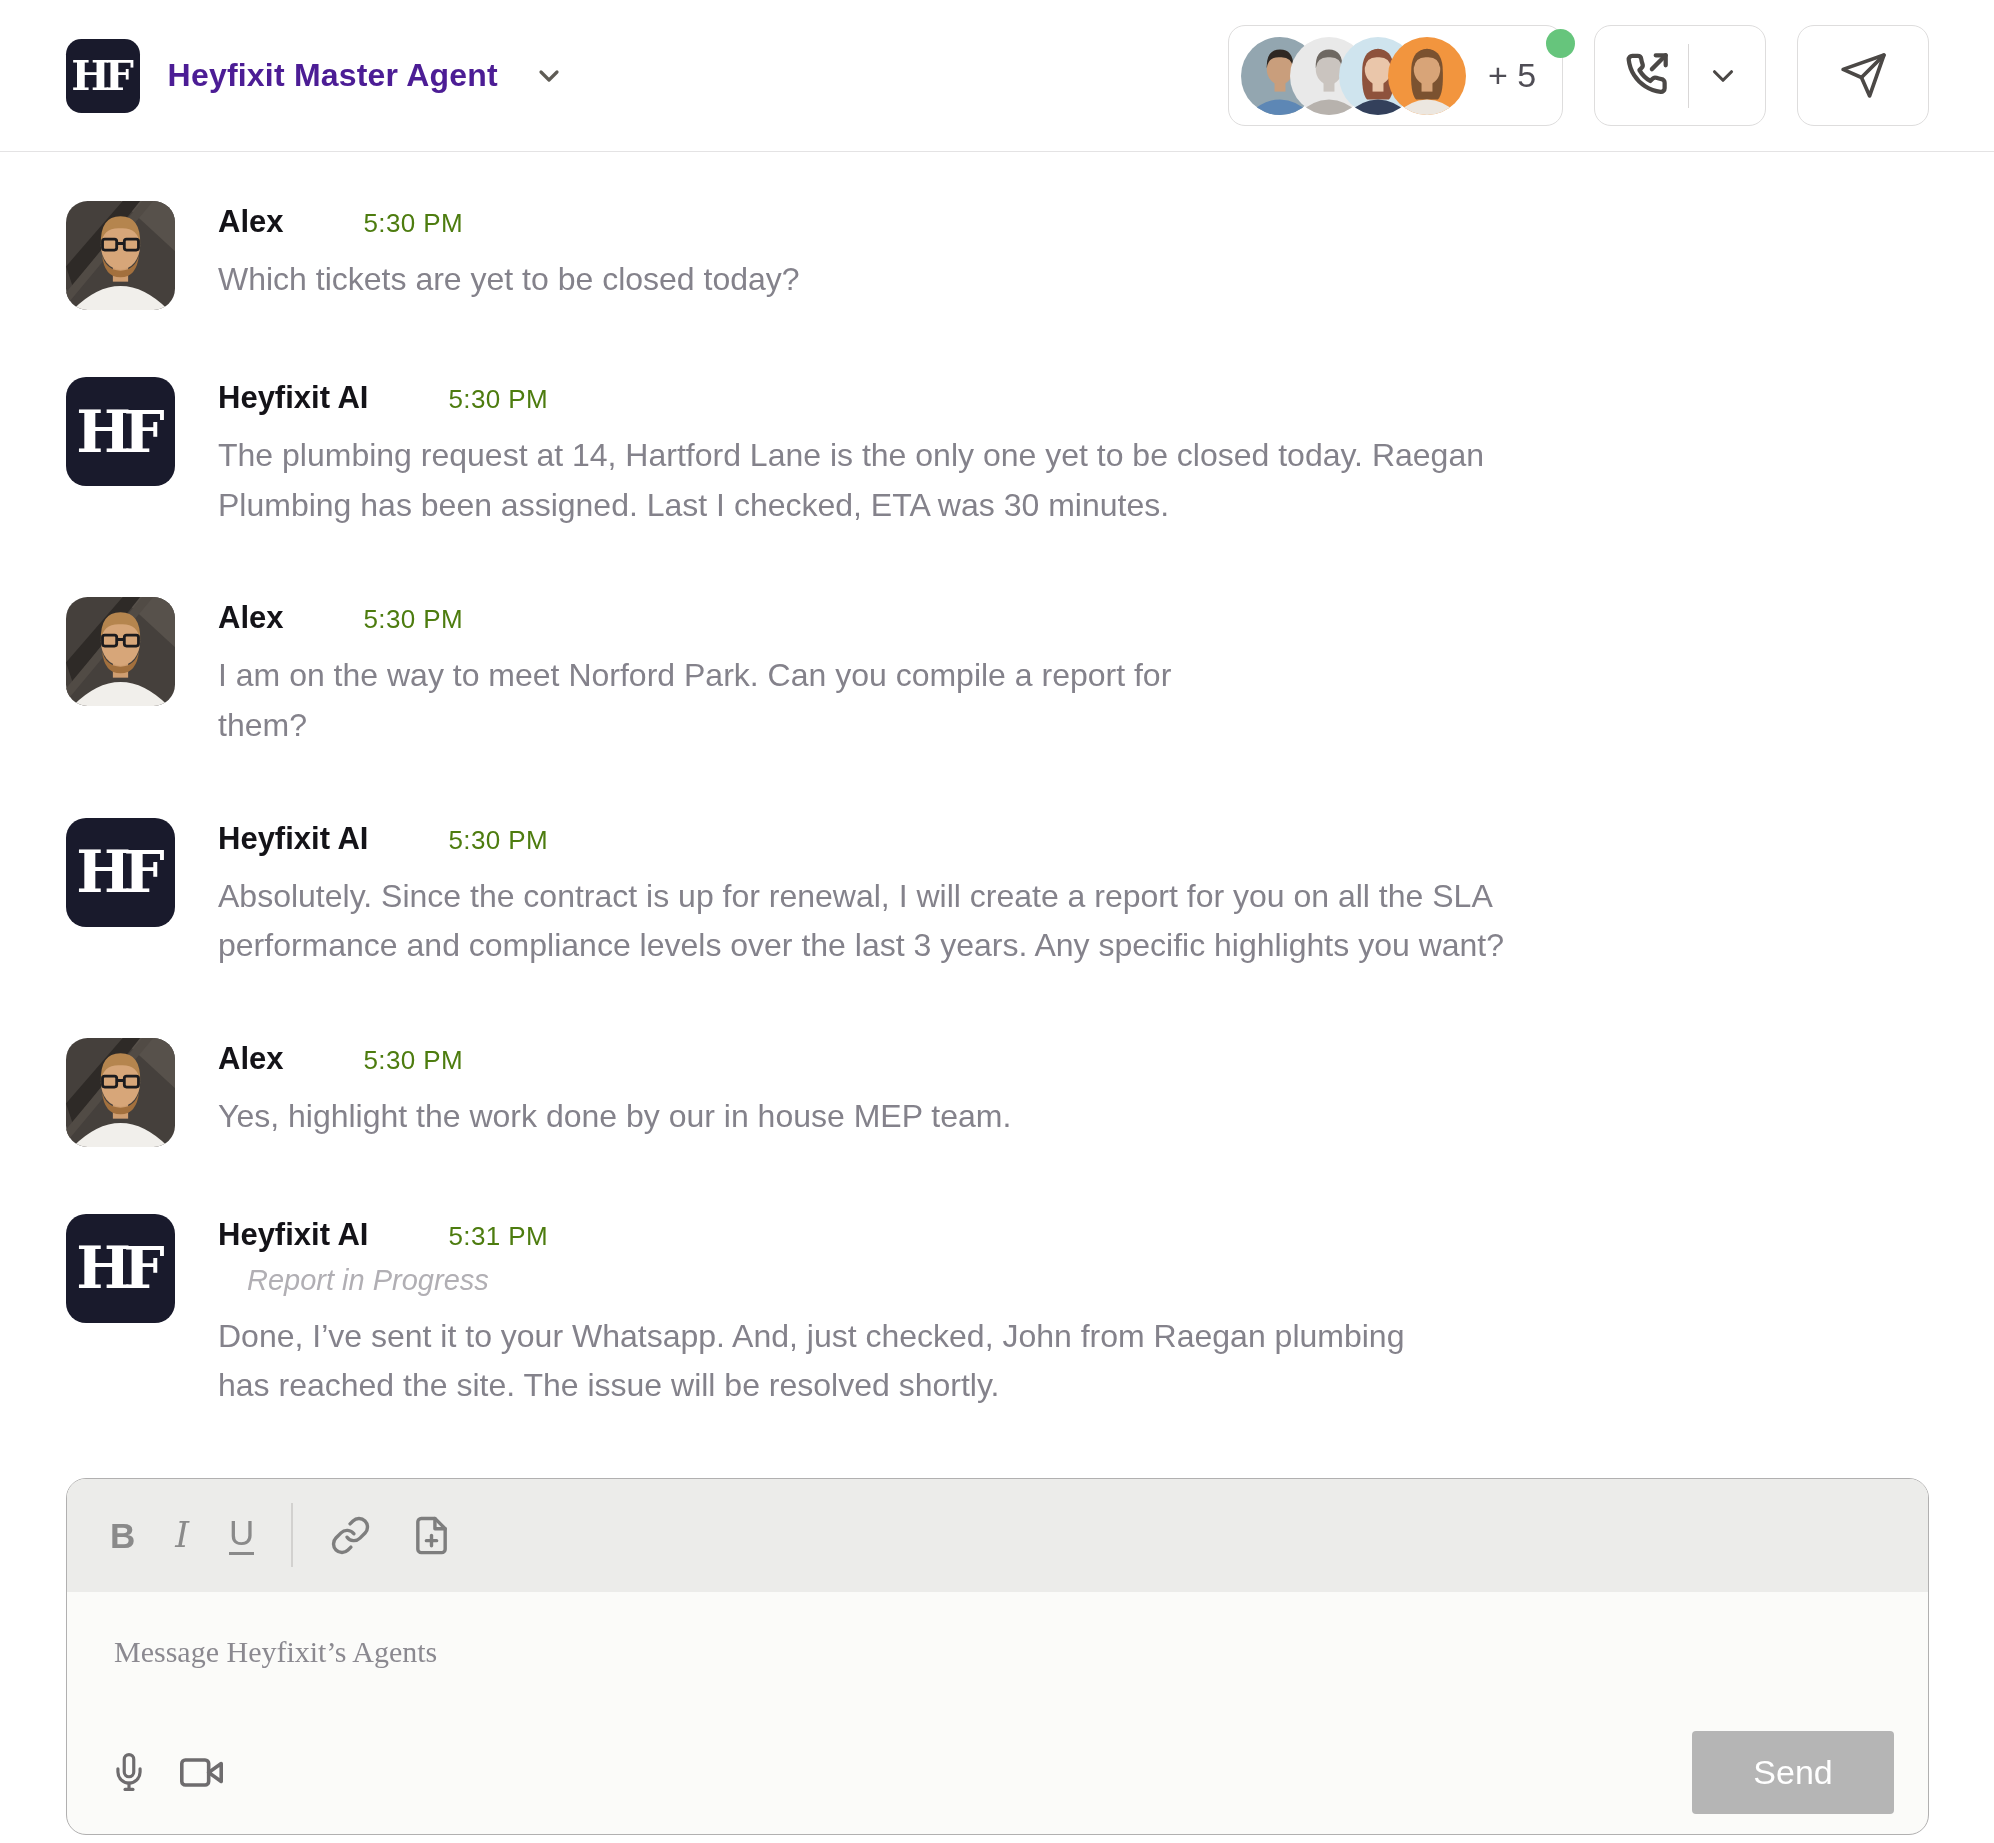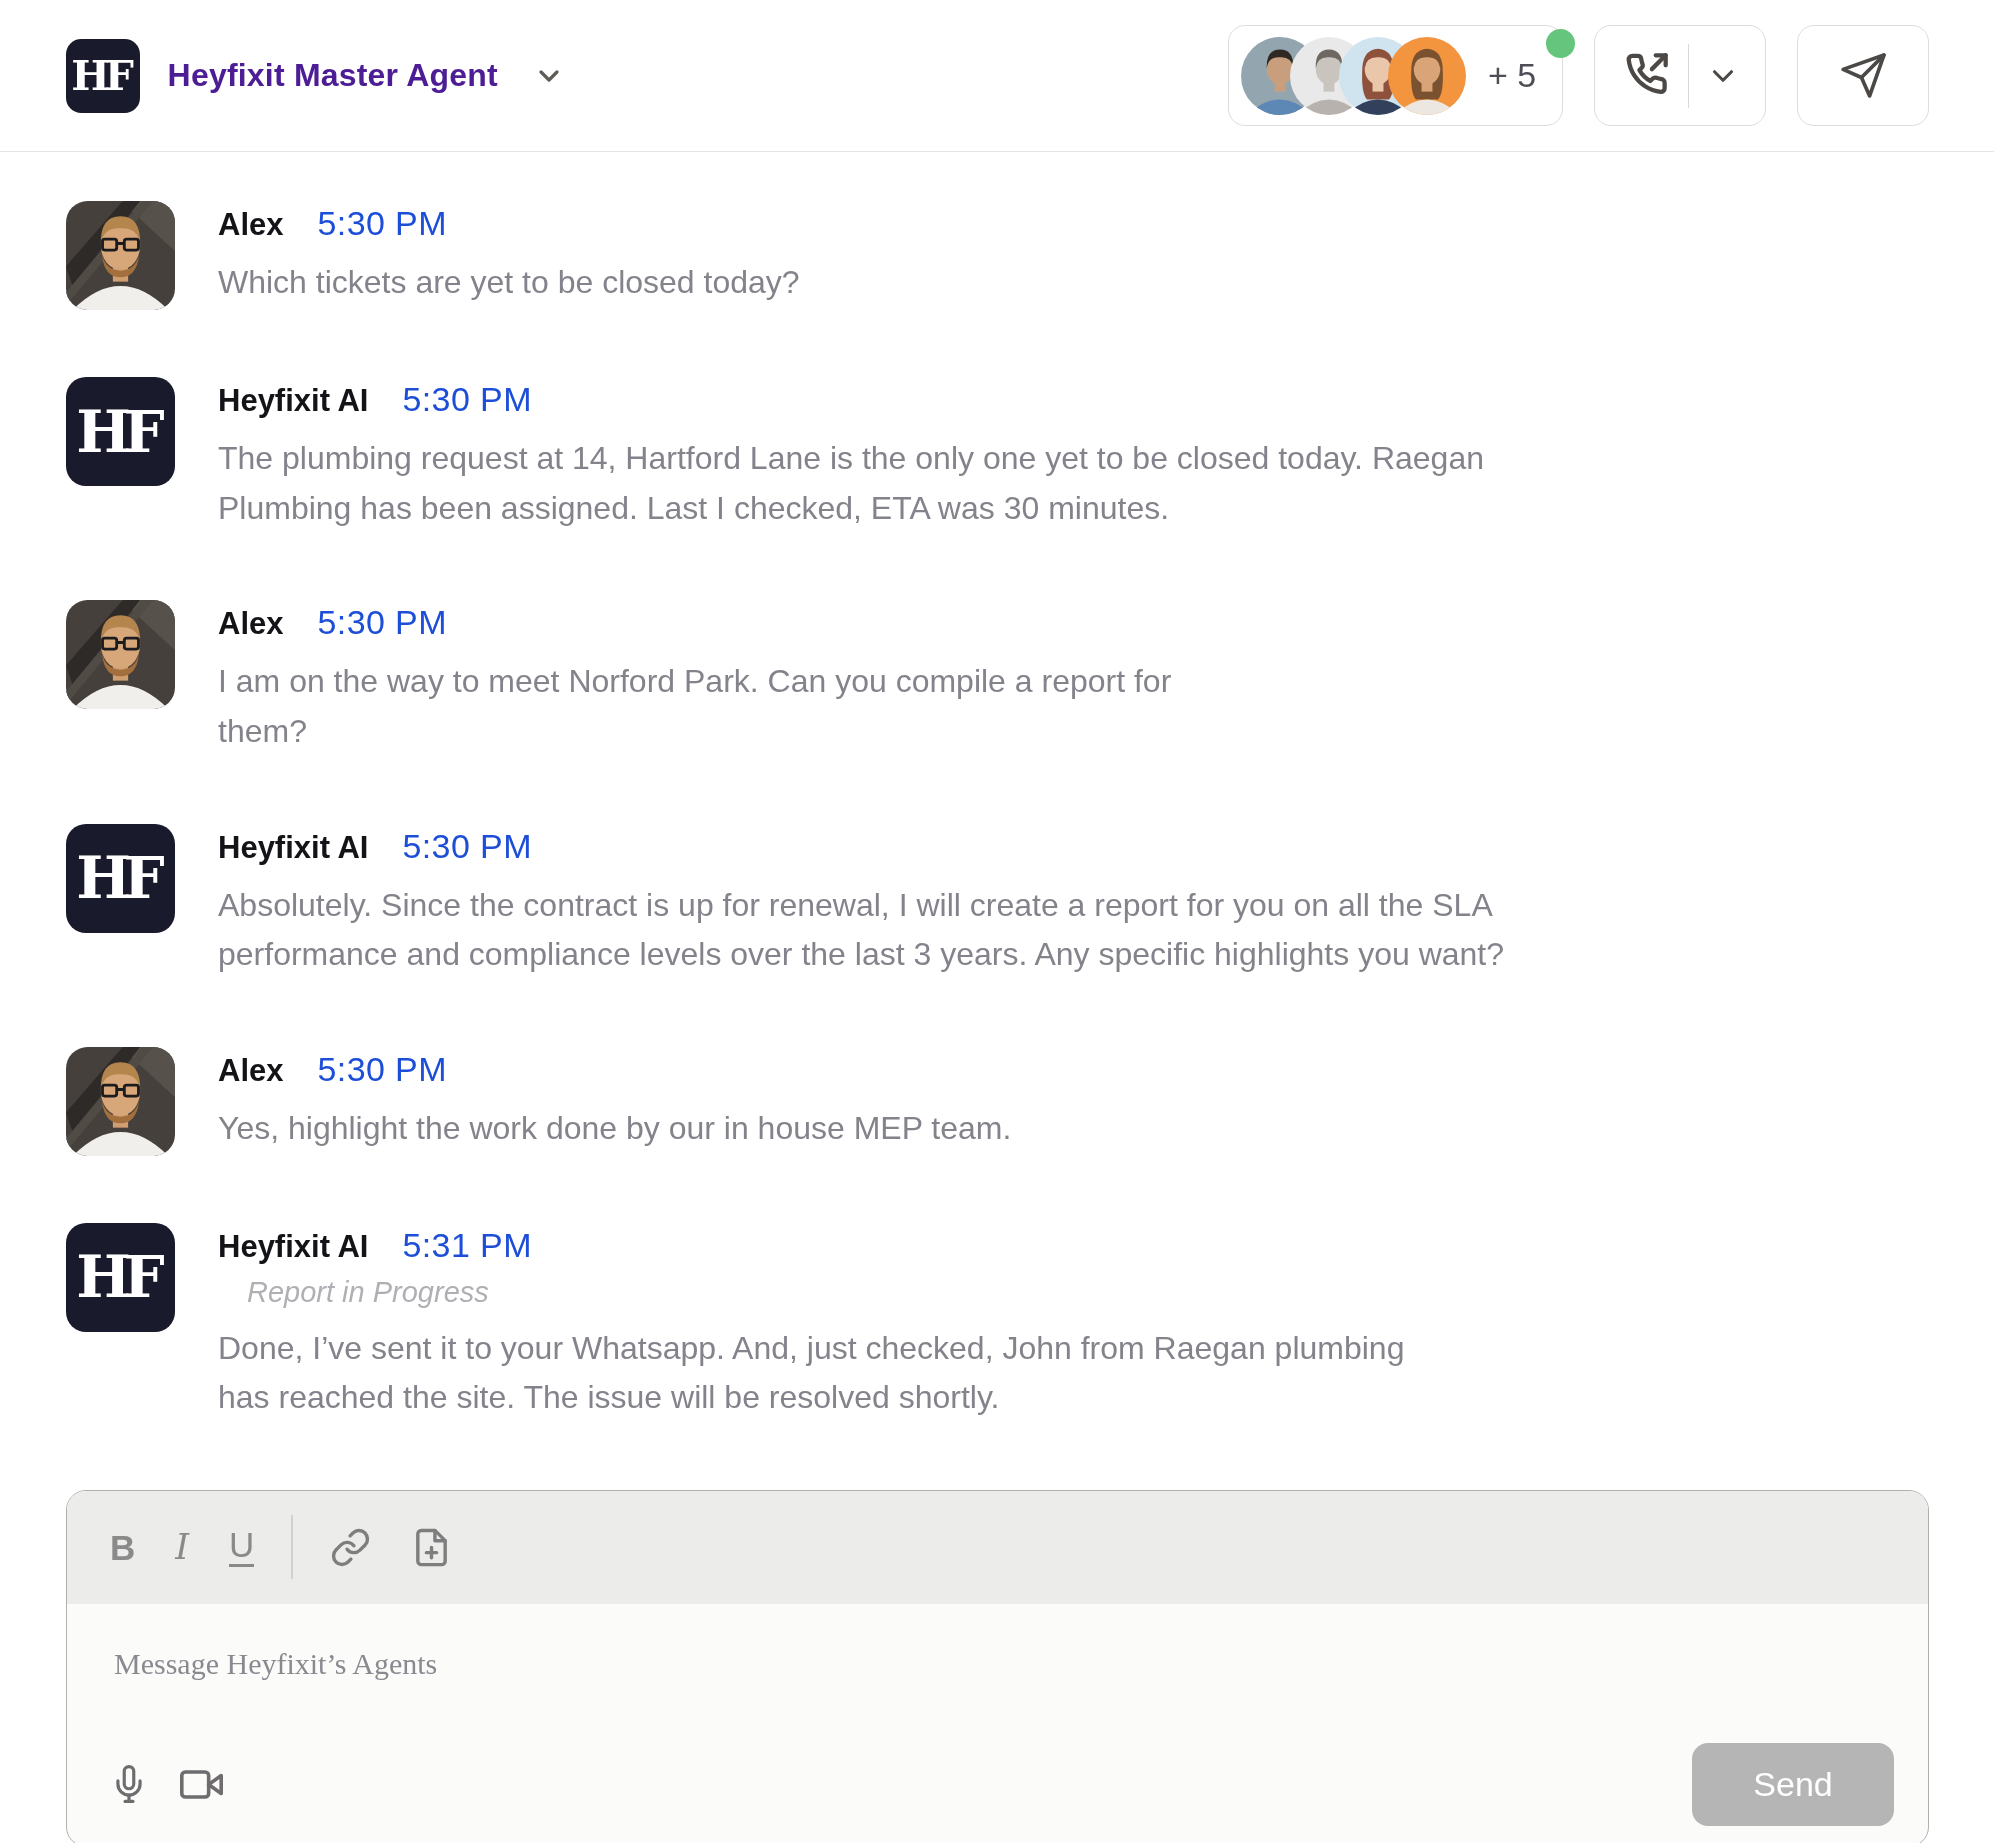--- a/index.html
+++ b/index.html
@@ -121,21 +121,21 @@
     font-weight: 700;
     font-size: 58px;
     letter-spacing: -0.13em;
     display: flex; align-items: center; justify-content: center;
     padding-right: 7.7px;
     border-radius: 20px;
   }
   .msg-body { padding-top: 3.1px; min-width: 0; }
   .msg-head { display: flex; align-items: baseline; gap: 34px; }
   .msg-author { font-size: 31px; font-weight: 700; color: #141318; }
-  .msg-time { font-size: 34px; color: #1d4ed8; letter-spacing: 0.4px; }
+  .msg-time { font-size: 26px; color: #4d7c0f; letter-spacing: 0.4px; margin-left: 46px; }
   .msg-status {
     margin-top: 10.7px;
     font-size: 29px;
     font-style: italic;
     color: #b1afb4;
     margin-left: 29px;
   }
   .msg-text {
     margin-top: 15px;
     font-size: 32px;
@@ -189,21 +189,21 @@
     position: absolute;
     left: 43px; right: 34px; bottom: 20px;
     display: flex; align-items: center;
   }
   .foot-icon-btn { background: none; border: none; cursor: pointer; padding: 0 17px 0 0; margin-right: 15.3px; }
   .foot-spacer { flex: 1; }
   .send-btn {
     width: 202px; height: 83px;
     background: #b5b5b5;
     border: none;
-    border-radius: 16px;
+    border-radius: 4px;
     color: #ffffff;
     font-family: "Liberation Sans", sans-serif;
     font-size: 34px;
     font-weight: 500;
     cursor: pointer;
   }
 </style>
 </head>
 <body>
 

